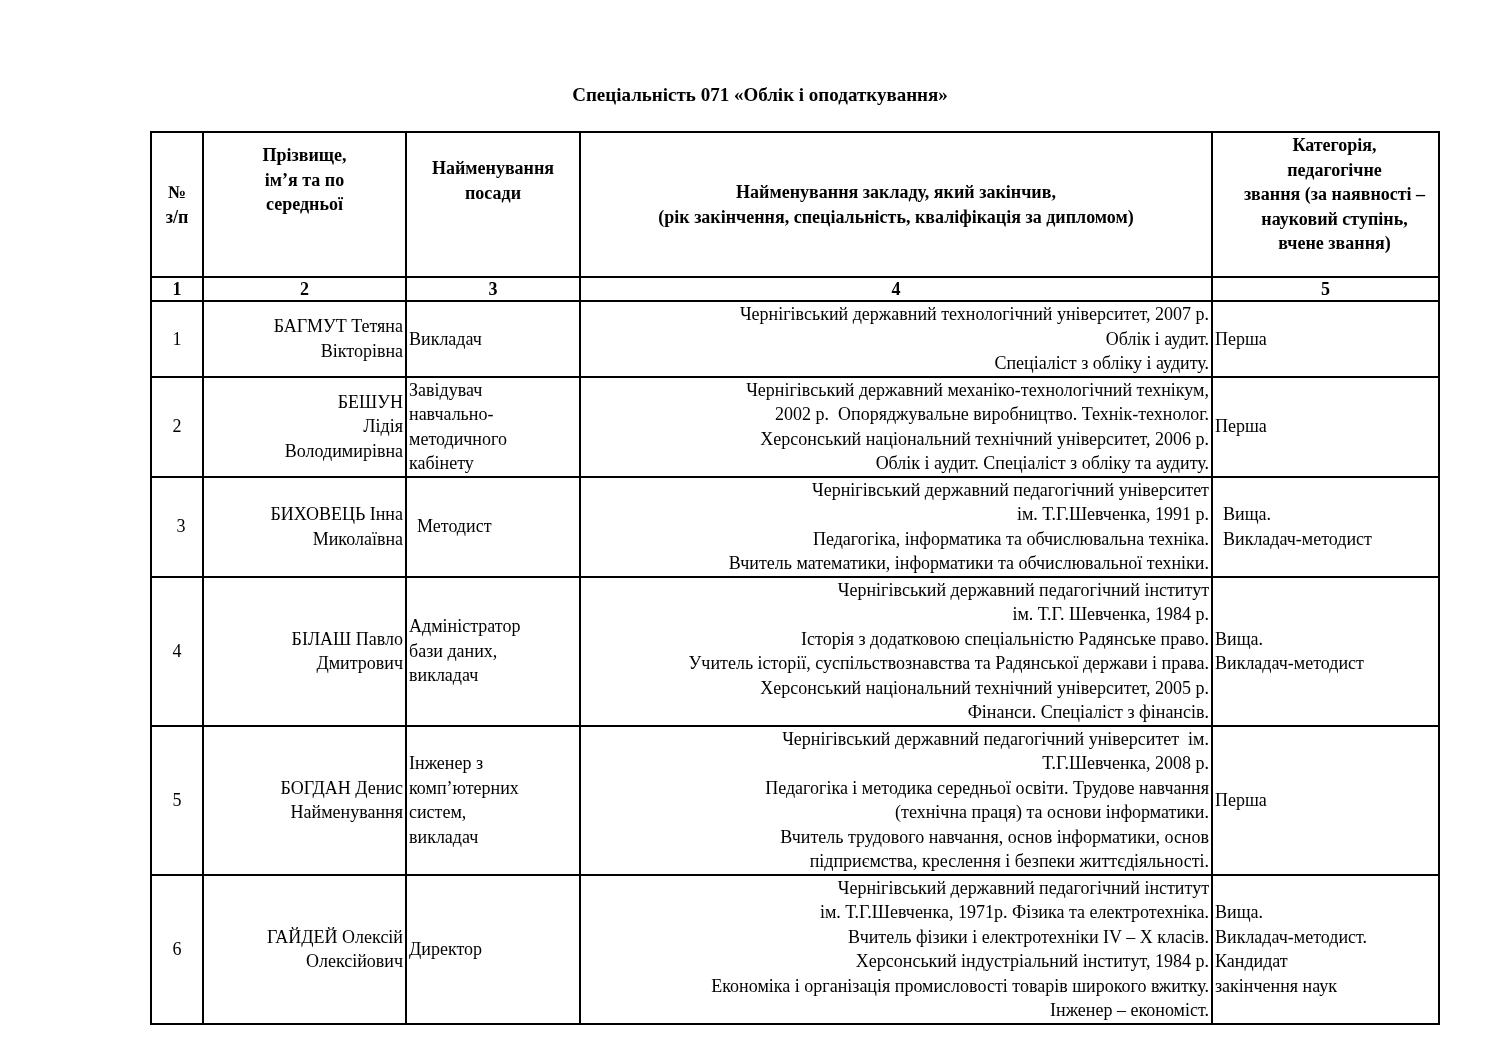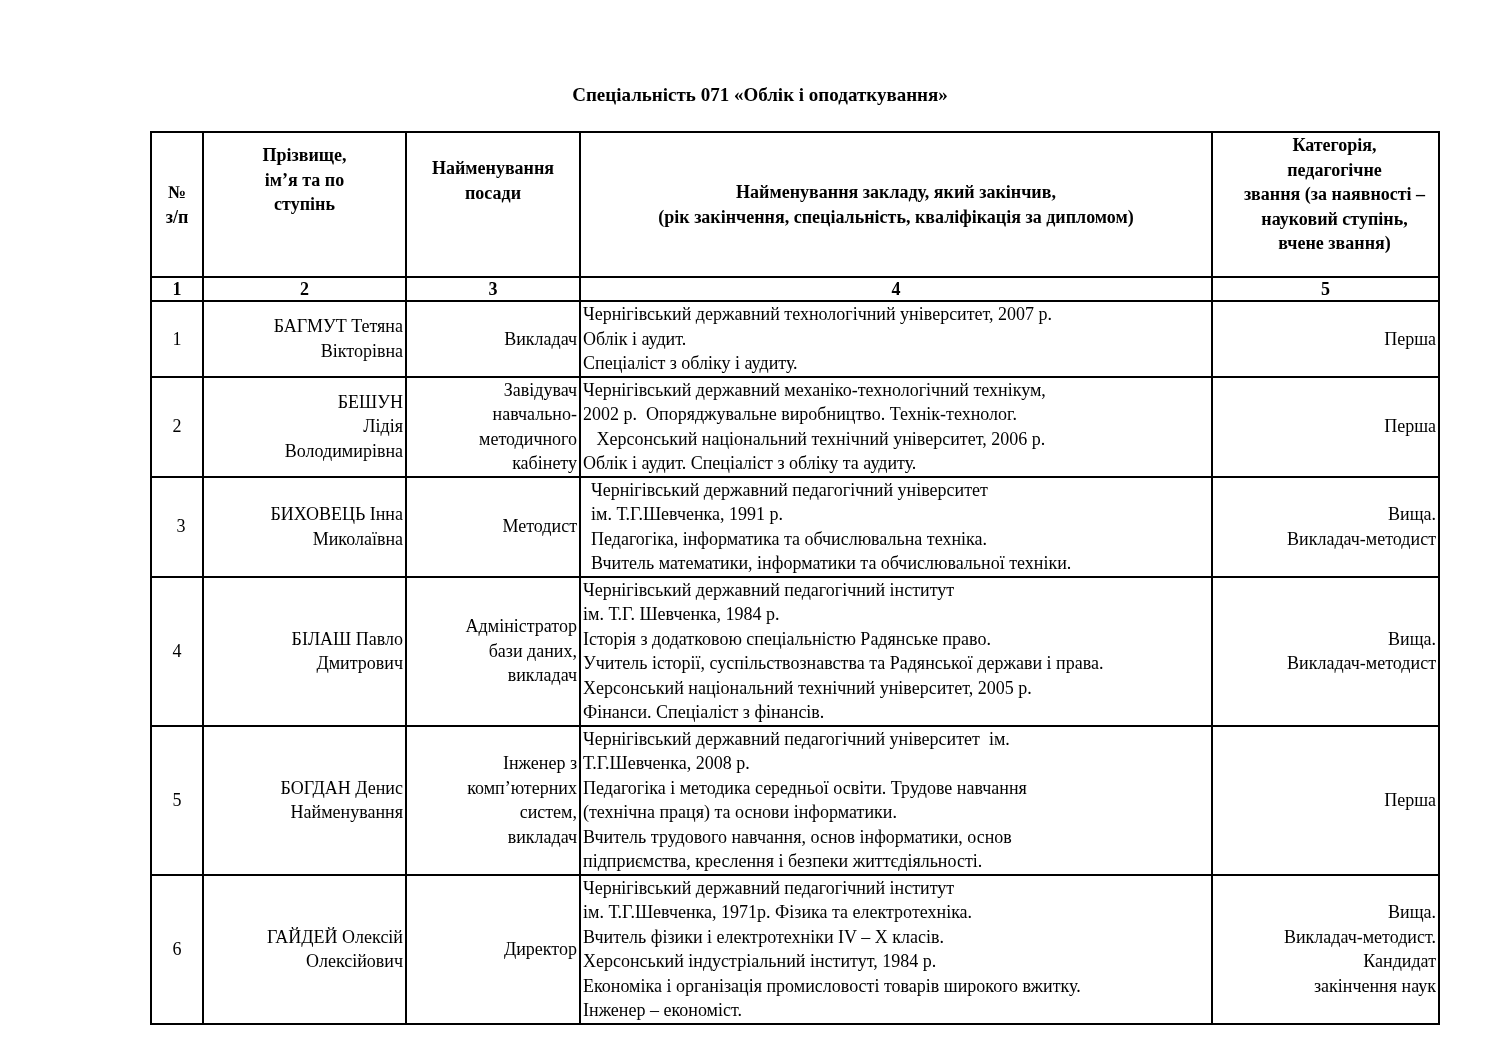--- a/index.html
+++ b/index.html
@@ -12,22 +12,22 @@
   table.staff td, table.staff th { border: 2px solid #000; padding: 0 2px; vertical-align: middle;
                 font-size: 18px; line-height: 24.5px; }
   col.c1 { width: 52px; } col.c2 { width: 203px; } col.c3 { width: 174px; }
   col.c4 { width: 632px; } col.c5 { width: 227px; }
   th { font-weight: bold; text-align: center; }
   tr.head-row th { height: 120px; }
   tr.head-row th.h-cat { vertical-align: top; padding-top: 0; padding-left: 20px; }
   tr.num-row td { font-weight: bold; text-align: center; height: 22px; line-height: 22px; }
   td.num { text-align: center; }
   td.name { text-align: right; padding-left: 8px; }
-  td.pos, td.cat { text-align: right; }
-  td.edu { text-align: left; }
+  td.pos, td.cat { text-align: left; }
+  td.edu { text-align: right; }
   .line { display: block; white-space: pre; }
   tr.r1 td { height: 73px; }
   tr.r2 td { height: 96px; }
   tr.r3 td { height: 96px; padding-left: 10px; }
   tr.r4 td { height: 145px; }
   tr.r5 td { height: 146px; }
   tr.r6 td { height: 146px; }
 </style>
 </head>
 <body>
@@ -38,21 +38,21 @@
   <colgroup>
       <col class="c1">
       <col class="c2">
       <col class="c3">
       <col class="c4">
       <col class="c5">
     </colgroup>
   <tbody>
       <tr class="head-row">
     <th><span class="ml"><span class="line">№</span><span class="line">з/п</span></span></th>
-    <th style="vertical-align:top;padding-top:10px;margin-top:10px;"><span class="ml"><span class="line">Прізвище,</span><span class="line">ім’я та по</span><span class="line">ступінь</span></span></th>
+    <th style="vertical-align:top;padding-top:10px;margin-top:10px;"><span class="ml"><span class="line">Прізвище,</span><span class="line">ім’я та по</span><span class="line">середньої</span></span></th>
     <th style="vertical-align:top;padding-top:23px;"><span class="ml"><span class="line">Найменування</span><span class="line">посади</span></span></th>
     <th><span class="ml"><span class="line">Найменування закладу, який закінчив,</span><span class="line">(рік закінчення, спеціальність, кваліфікація за дипломом)</span></span></th>
     <th class="h-cat"><span class="ml"><span class="line">Категорія,</span><span class="line">педагогічне</span><span class="line">звання (за наявності –</span><span class="line">науковий ступінь,</span><span class="line">вчене звання)</span></span></th>
   </tr>
   <tr class="num-row">
     <td>1</td>
     <td>2</td>
     <td>3</td>
     <td>4</td>
     <td>5</td>

